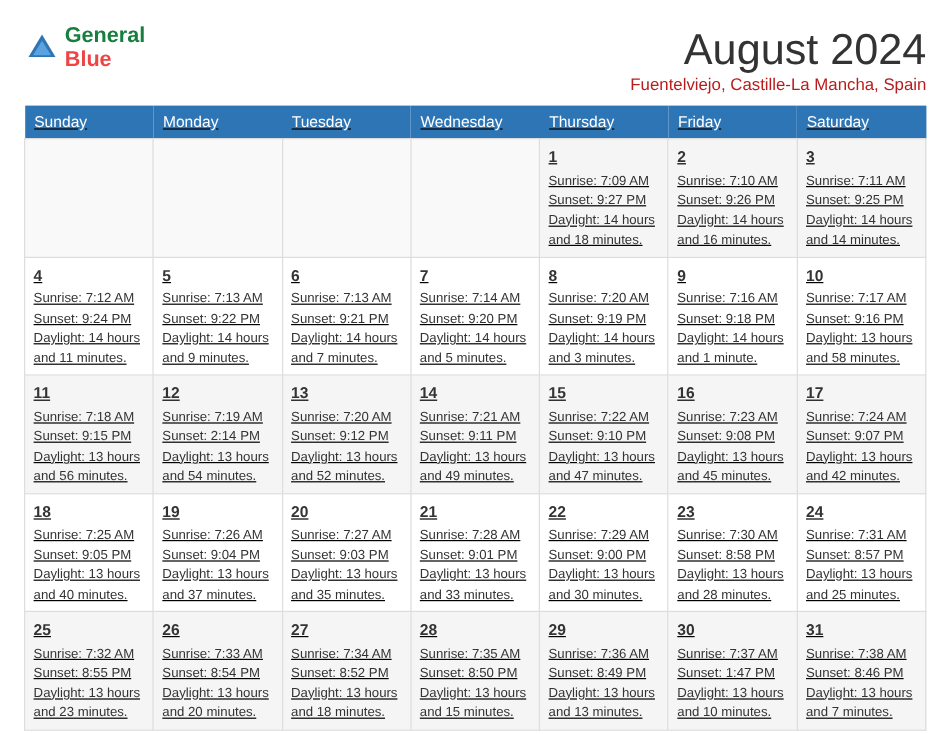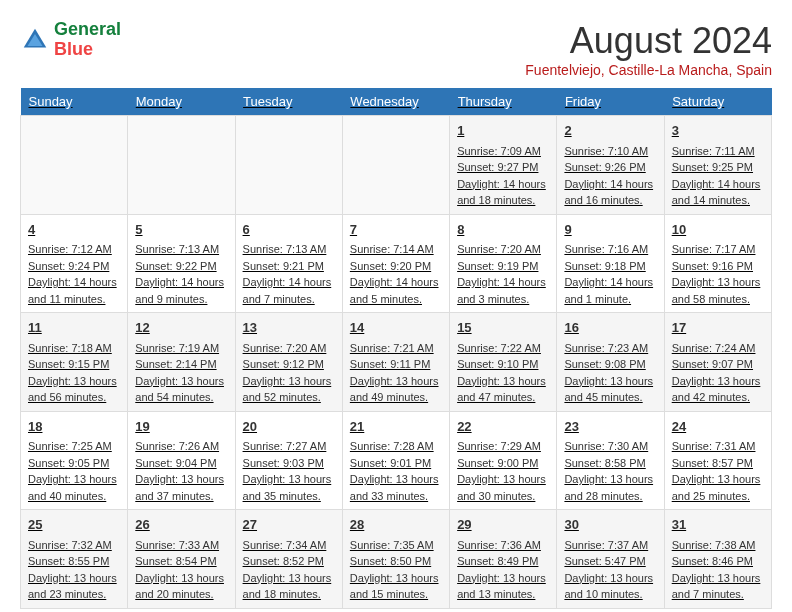--- a/index.html
+++ b/index.html
@@ -305,21 +305,21 @@
         </td>
         <td>
           <div class="day-num">29</div>
           <div>Sunrise: 7:36 AM</div>
           <div>Sunset: 8:49 PM</div>
           <div>Daylight: 13 hours and 13 minutes.</div>
         </td>
         <td>
           <div class="day-num">30</div>
           <div>Sunrise: 7:37 AM</div>
-          <div>Sunset: 5:47 PM</div>
+          <div>Sunset: 1:47 PM</div>
           <div>Daylight: 13 hours and 10 minutes.</div>
         </td>
         <td>
           <div class="day-num">31</div>
           <div>Sunrise: 7:38 AM</div>
           <div>Sunset: 8:46 PM</div>
           <div>Daylight: 13 hours and 7 minutes.</div>
         </td>
       </tr>
     </tbody>

